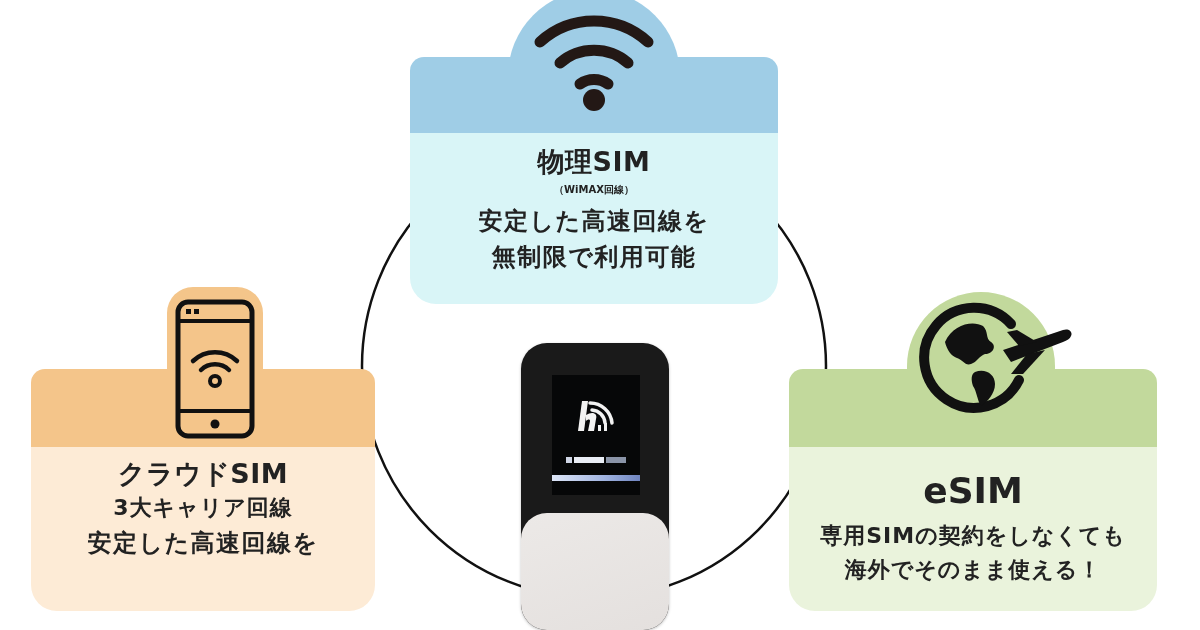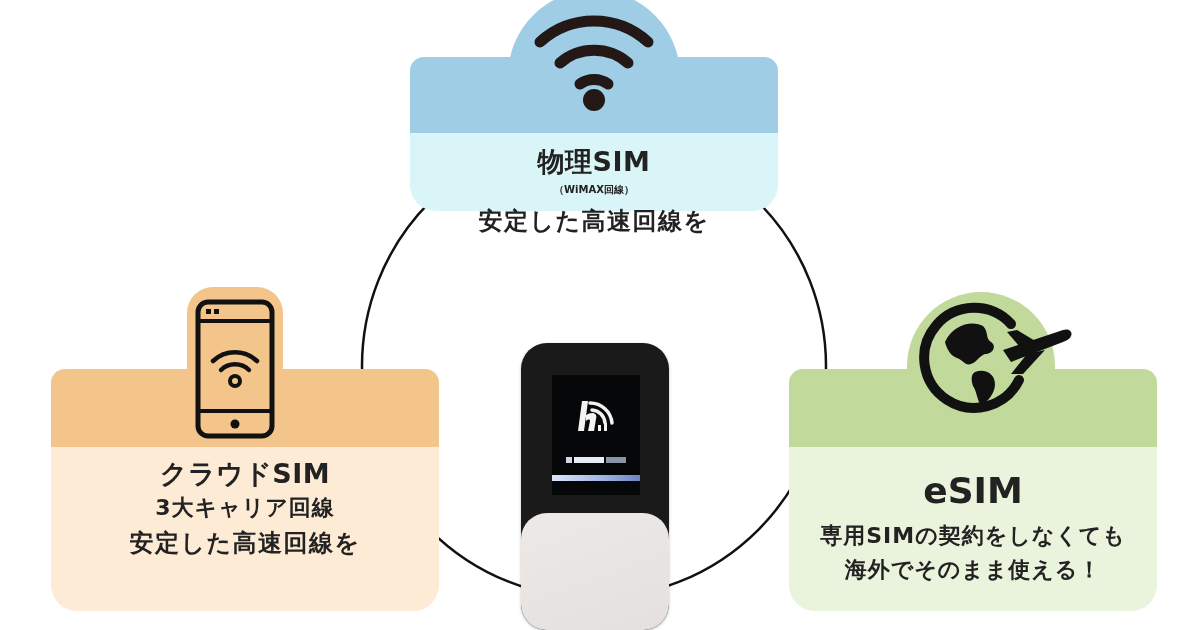--- a/index.html
+++ b/index.html
@@ -13,28 +13,28 @@
     .card .head { position: absolute; left: 0; right: 0; top: 0; border-radius: 14px 14px 0 0; }
     .card .body {
       position: absolute; left: 0; right: 0; bottom: 0;
       border-radius: 0 0 26px 26px;
       display: flex; flex-direction: column; align-items: center;
       text-align: center; font-weight: bold;
     }
     .card .icon { position: absolute; }
 
     
-    #card-physical { left: 410px; top: 0; width: 368px; height: 211px; }
+    #card-physical { left: 410px; top: 0; width: 368px; height: 304px; }
     #card-physical .tab { left: 98px; top: -10px; width: 172px; height: 140px; border-radius: 86px 86px 0 0; }
     #card-physical .head { top: 57px; height: 78px; }
     #card-physical .body { top: 133px; padding-top: 12px; }
     #card-physical .icon { left: 114px; top: 8px; width: 140px; height: 108px; }
 
     
-    #card-cloud { left: 51px; top: 287px; width: 388px; height: 324px; }
+    #card-cloud { left: 31px; top: 287px; width: 344px; height: 324px; }
     #card-cloud .tab { left: 136px; top: 0; width: 96px; height: 100px; border-radius: 26px 26px 0 0; }
     #card-cloud .head { top: 82px; height: 80px; }
     #card-cloud .body { top: 160px; padding-top: 10px; }
     #card-cloud .icon { left: 144px; top: 12px; width: 80px; height: 140px; }
 
     
     #card-esim { left: 789px; top: 292px; width: 368px; height: 319px; }
     #card-esim .tab { left: 118px; top: 0; width: 148px; height: 90px; border-radius: 74px 74px 0 0; }
     #card-esim .head { top: 77px; height: 80px; }
     #card-esim .body { top: 155px; padding-top: 22px; }
@@ -81,20 +81,21 @@
   <circle cx="594" cy="366" r="232" fill="none" stroke="#111111" stroke-width="2.5"></circle>
 </svg>
 
 <div class="card" id="card-physical">
   <div class="tab" style="background:#9fcde6;"></div>
   <div class="head" style="background:#9fcde6;"></div>
   <div class="body" style="background:#d9f5f7;">
     <div class="t-title">物理SIM</div>
     <div class="t-small">（WiMAX回線）</div>
     <div class="t-big" style="margin-top:2px;">安定した高速回線を</div>
+    <div class="t-big">無制限で利用可能</div>
   </div>
   <svg class="icon" viewBox="0 0 140 108">
     <g fill="none" stroke="#231815" stroke-width="11" stroke-linecap="round">
       <path d="M16 34 A80 80 0 0 1 124 34"></path>
       <path d="M36 55 A52 52 0 0 1 104 55"></path>
       <path d="M56 76 A24 24 0 0 1 84 76"></path>
     </g>
     <circle cx="70" cy="92" r="11" fill="#231815"></circle>
   </svg>
 </div>

